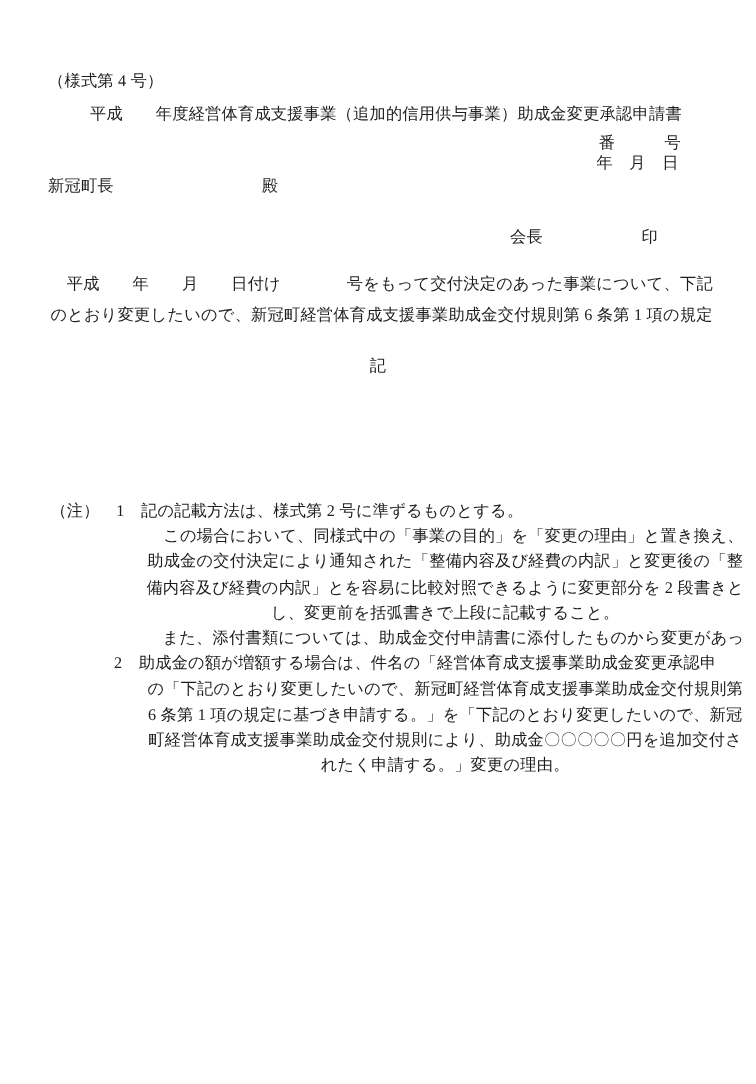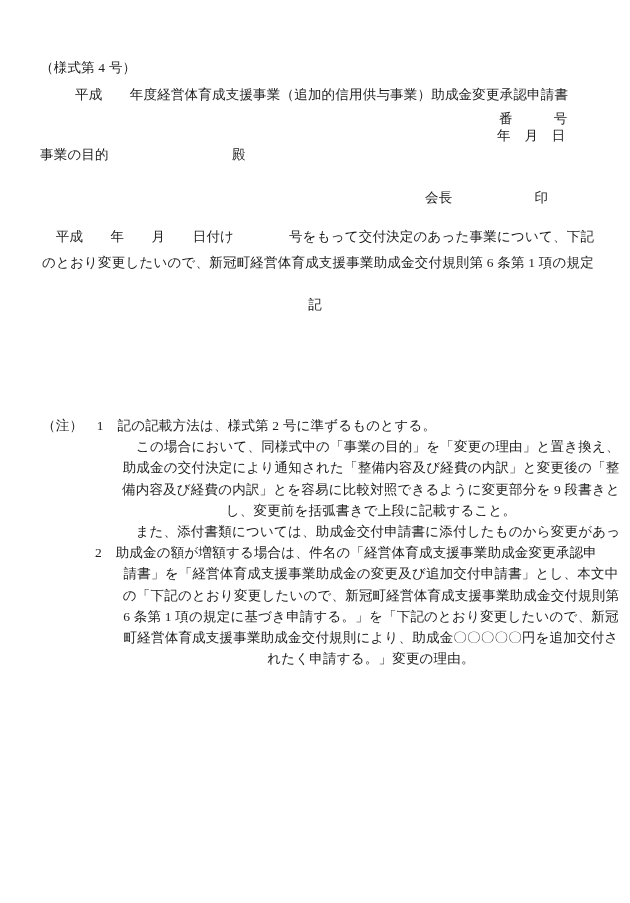--- a/index.html
+++ b/index.html
@@ -64,40 +64,39 @@
 <div class="page">
 
   <div class="abs-line" style="top:60px; left:40px;text-align:right;">（様式第 4 号）</div>
 
   <div class="abs-line" style="top:87px; left:75px;">平成　　年度経営体育成支援事業（追加的信用供与事業）助成金変更承認申請書</div>
 
   <div class="abs-line" style="top:111px; left:499px;">番　　　号</div>
 
   <div class="abs-line" style="top:128px; left:497px;">年　月　日</div>
 
-  <div class="abs-line" style="top:147px; left:40px;">事業の目的　　　　　　　　　殿</div>
+  <div class="abs-line" style="top:147px; left:40px;">新冠町長　　　　　　　　　殿</div>
 
 
   <div class="abs-line" style="top:190px; left:425px;">会長　　　　　　印</div>
 
   <div class="body-block">
     <div class="b-line">　平成　　年　　月　　日付け　　　　号をもって交付決定のあった事業について、下記</div>
     <div class="b-line">のとおり変更したいので、新冠町経営体育成支援事業助成金交付規則第 6 条第 1 項の規定</div>
   </div>
 
   <div class="ki-line">記</div>
 
   <div class="notes-block">
     <div class="n-line ind-head">（注）　1　記の記載方法は、様式第 2 号に準ずるものとする。</div>
     <div class="n-line ind-body">　この場合において、同様式中の「事業の目的」を「変更の理由」と置き換え、</div>
     <div class="n-line ind-body">助成金の交付決定により通知された「整備内容及び経費の内訳」と変更後の「整</div>
-    <div class="n-line ind-body">備内容及び経費の内訳」とを容易に比較対照できるように変更部分を 9 段書きと</div>
+    <div class="n-line ind-body">備内容及び経費の内訳」とを容易に比較対照できるように変更部分を 2 段書きと</div>
     <div class="n-line ind-body">し、変更前を括弧書きで上段に記載すること。</div>
     <div class="n-line ind-body">　また、添付書類については、助成金交付申請書に添付したものから変更があっ</div>
     <div class="n-line ind-num">2　助成金の額が増額する場合は、件名の「経営体育成支援事業助成金変更承認申</div>
-    <div class="n-line ind-body">請書」を「経営体育成支援事業助成金の変更及び追加交付申請書」とし、本文中</div>
     <div class="n-line ind-body">の「下記のとおり変更したいので、新冠町経営体育成支援事業助成金交付規則第</div>
     <div class="n-line ind-body">6 条第 1 項の規定に基づき申請する。」を「下記のとおり変更したいので、新冠</div>
     <div class="n-line ind-body">町経営体育成支援事業助成金交付規則により、助成金〇〇〇〇〇円を追加交付さ</div>
     <div class="n-line ind-body">れたく申請する。」変更の理由。</div>
   </div>
 
 </div>
 
 </body></html>

